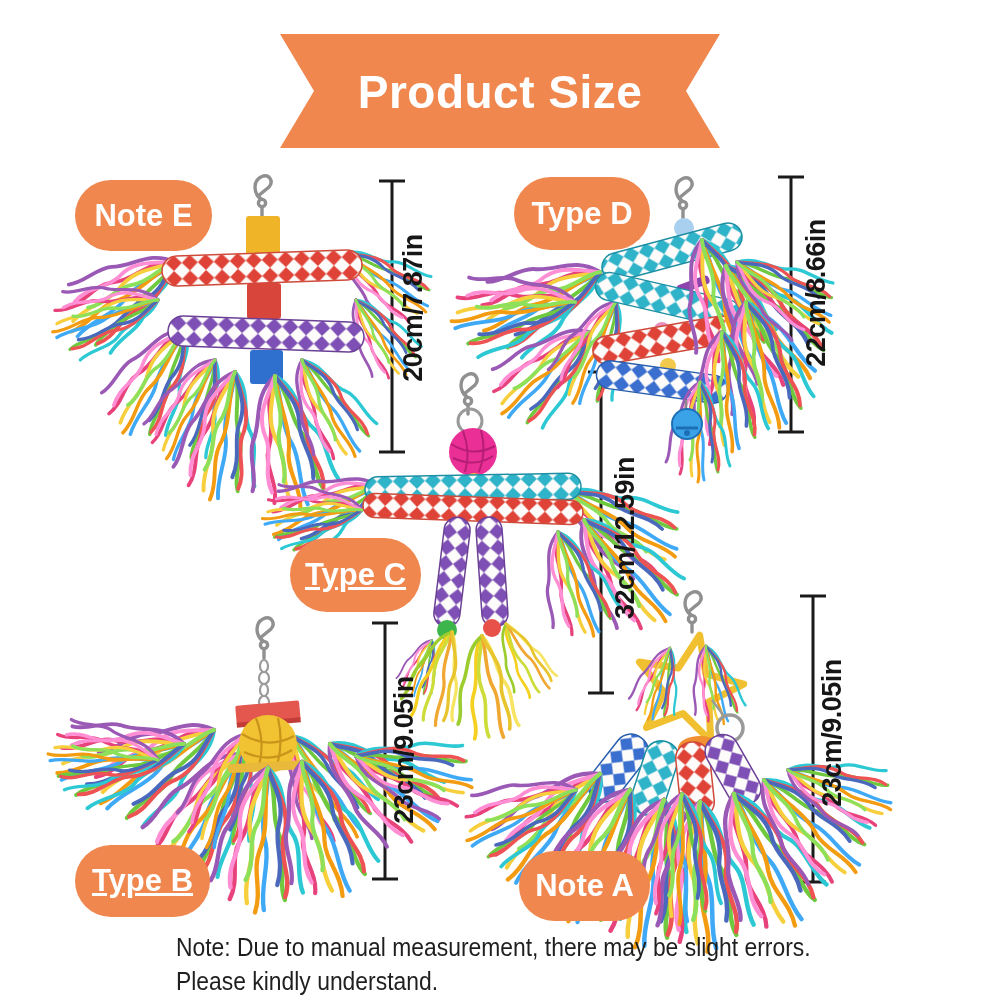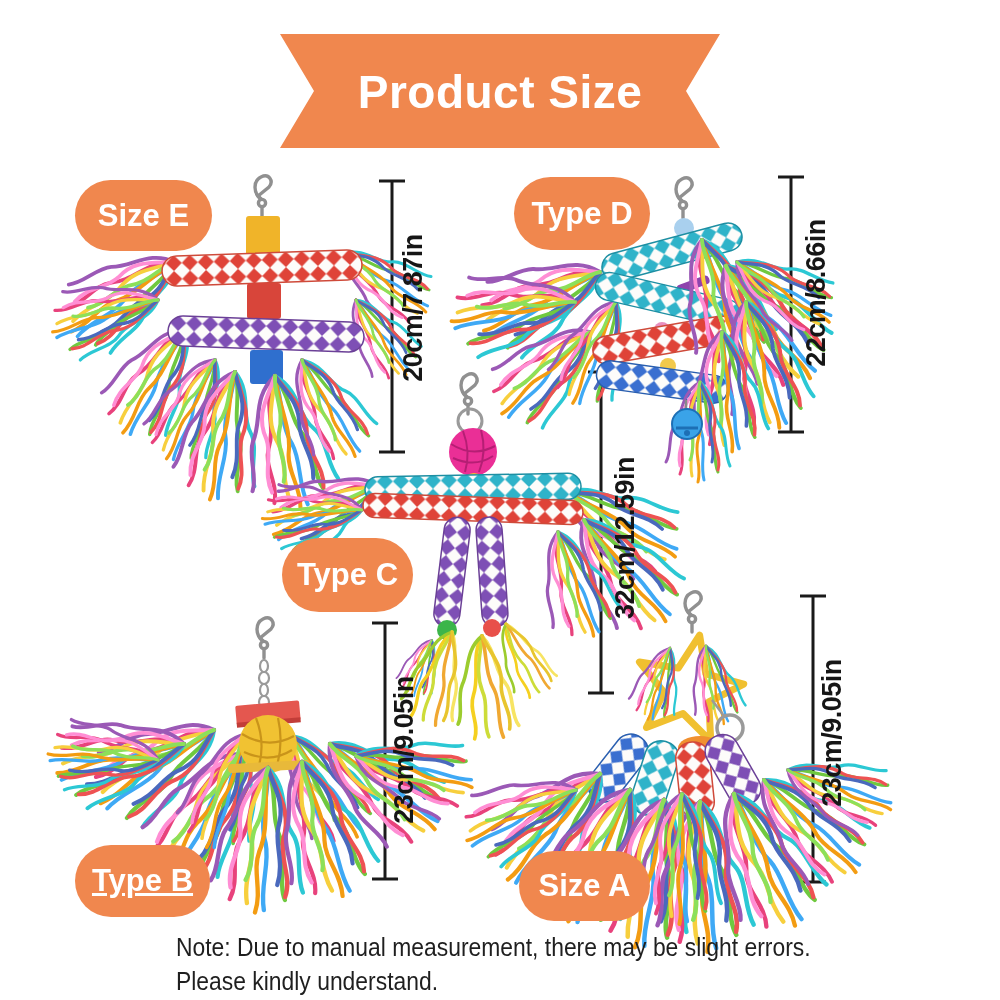--- a/index.html
+++ b/index.html
@@ -5,21 +5,21 @@
   html,body{margin:0;padding:0;background:#fff;}
   .canvas{position:relative;width:1000px;height:1000px;background:#ffffff;overflow:hidden;
           font-family:"Liberation Sans",sans-serif;}
   svg.art{position:absolute;left:0;top:0;}
   .banner-title{position:absolute;left:500px;top:92px;transform:translate(-50%,-50%);
         color:#fff;font-weight:bold;font-size:46px;letter-spacing:.5px;white-space:nowrap;text-align:right;}
   .pill{position:absolute;background:#F0874E;border-radius:38px;display:flex;
         align-items:center;justify-content:center;color:#fff;font-weight:bold;font-size:31px;}
   .pill-e{left:75px;top:180px;width:137px;height:71px;}
   .pill-d{left:514px;top:177px;width:136px;height:73px;text-align:right;}
-  .pill-c{left:282px;top:538px;width:131px;height:74px;}
+  .pill-c{left:290px;top:538px;width:131px;height:74px;text-decoration:underline;}
   .pill-b{left:75px;top:845px;width:135px;height:72px;text-decoration:underline;}
   .pill-a{left:519px;top:851px;width:131px;height:70px;}
   .dim{position:absolute;transform:translate(-50%,-50%) rotate(-90deg);
        font-size:27px;font-weight:600;color:#161616;white-space:nowrap;letter-spacing:-0.5px;}
   .dim-e{left:413px;top:308px;}
   .dim-d{left:816px;top:293px;}
   .dim-c{left:625px;top:538px;}
   .dim-b{left:404px;top:750px;}
   .dim-a{left:832px;top:733px;}
   .note{position:absolute;left:176px;top:930px;font-size:26px;color:#1f1f1f;line-height:34px;
@@ -261,33 +261,33 @@
     <use href="#tuft" transform="translate(734,794) rotate(-26) scale(1.45)"></use>
     <use href="#tuft" transform="translate(764,780) rotate(-46) scale(1.3)"></use>
     <use href="#tuft" transform="translate(788,770) rotate(-70) scale(1.1)"></use>
     <use href="#tuft" transform="translate(682,794) scale(1.3)"></use>
   </g>
 </svg>
 
   <div class="banner-title">Product Size</div>
 
   <div class="pill pill-e">
-    <span>Size E</span>
+    <span>Note E</span>
   </div>
   <div class="pill pill-d">
     <span>Type D</span>
   </div>
   <div class="pill pill-c">
     <span>Type C</span>
   </div>
   <div class="pill pill-b">
     <span>Type B</span>
   </div>
   <div class="pill pill-a">
-    <span>Size A</span>
+    <span>Note A</span>
   </div>
 
   <div class="dim dim-e">20cm/7.87in</div>
   <div class="dim dim-d">22cm/8.66in</div>
   <div class="dim dim-c">32cm/12.59in</div>
   <div class="dim dim-b">23cm/9.05in</div>
   <div class="dim dim-a">23cm/9.05in</div>
 
   <div class="note">
     <div>Note: Due to manual measurement, there may be slight errors.</div>

